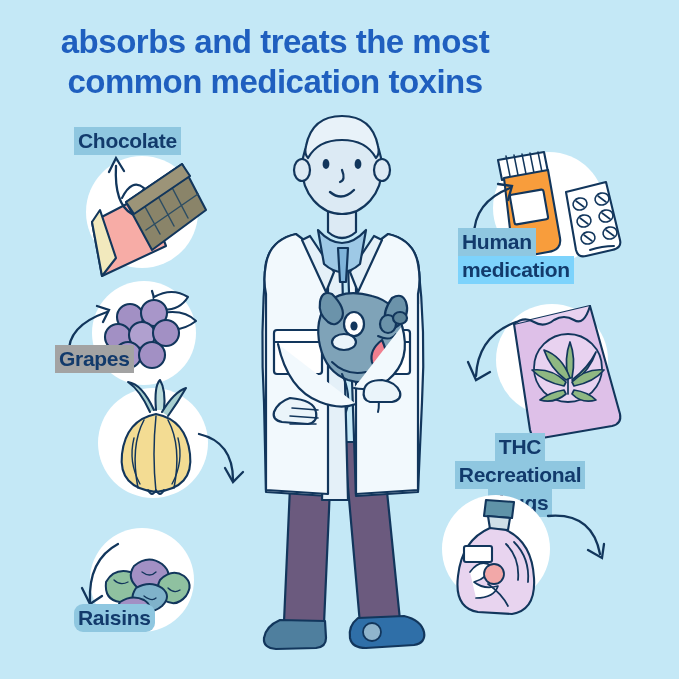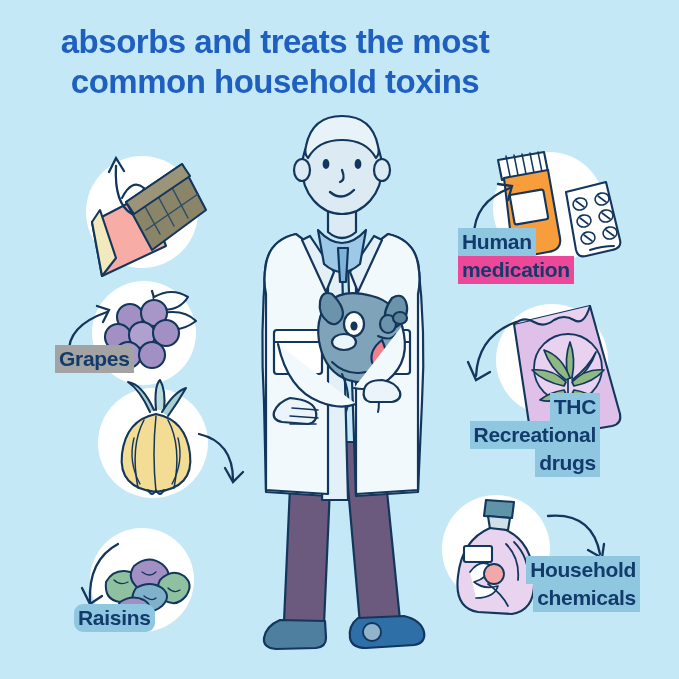--- a/index.html
+++ b/index.html
@@ -33,39 +33,39 @@
     font-size:21px;
     font-weight:700;
     line-height:25px;
     padding:1px 4px 2px 4px;
     letter-spacing:-0.3px;
     white-space:nowrap;
   }
   .label.c .ln{display:block;}
   .label.left-al{text-align:left;}
   .label.right-al{text-align:right;}
-  .label.center-al{text-align:right;}
+  .label.center-al{text-align:center;margin-top:40px;}
   .label .row{display:block;}
 
   
   .circ{
     position:absolute;border-radius:50%;
     background:#ffffff;
   }
   .art{position:absolute;}
   svg{display:block;overflow:visible;}
 </style>
 </head>
 <body style="background: rgb(196, 232, 246);">
 
 <div class="stage">
 
   <div class="title" style="color: rgb(31, 95, 191);">
     <div>absorbs and treats the most</div>
-    <div>common household toxins</div>
+    <div>common medication toxins</div>
   </div>
 
   <div class="art" style="left:232px;top:112px;">
     <svg width="220" height="550" viewBox="0 0 220 550">
       <g fill="none" stroke="#12365c" stroke-width="2.2" stroke-linejoin="round" stroke-linecap="round">
 
         <path d="M60 330 L52 510 L92 512 L100 330 Z" fill="#6b5a7e"></path>
         <path d="M112 330 L128 512 L168 508 L150 330 Z" fill="#6b5a7e"></path>
 
         <path d="M48 508 q-14 6 -16 18 q-1 10 12 11 l40 -1 q10 -1 10 -10 l-1 -17 Z" fill="#4f7f9e"></path>
@@ -141,20 +141,25 @@
       </g>
     </svg>
   </div>
   <div class="art" style="left:92px;top:152px;">
     <svg width="50" height="66" viewBox="0 0 50 66">
       <g fill="none" stroke="#12365c" stroke-width="2.3" stroke-linecap="round">
         <path d="M40 62 q-18 -10 -16 -48"></path>
         <path d="M17 20 l7 -14 l8 13" fill="none"></path>
       </g>
     </svg>
+  </div>
+  <div class="label left-al c" style="left:74px;top:127px;">
+    <span class="row">
+        <span class="ln" style="background: rgb(143, 199, 224); color: rgb(18, 58, 107);">Chocolate</span>
+      </span>
   </div>
 
   <div class="circ" style="left:92px;top:281px;width:104px;height:104px;"></div>
   <div class="art" style="left:96px;top:283px;">
     <svg width="108" height="100" viewBox="0 0 108 100">
       <g fill="none" stroke="#12365c" stroke-width="2.1" stroke-linejoin="round" stroke-linecap="round">
         <path d="M56 8 q4 10 0 20" stroke-width="2.2"></path>
         <path d="M58 14 q18 -10 34 0 q-10 16 -32 12" fill="#ffffff"></path>
         <path d="M66 30 q22 -4 34 8 q-18 14 -38 4" fill="#ffffff"></path>
         <circle cx="34" cy="34" r="13" fill="#a290c4"></circle>
@@ -259,21 +264,21 @@
   <div class="art" style="left:470px;top:178px;">
     <svg width="52" height="62" viewBox="0 0 52 62">
       <g fill="none" stroke="#12365c" stroke-width="2.3" stroke-linecap="round">
         <path d="M4 58 q0 -34 36 -48"></path>
         <path d="M28 6 l14 2 l-4 14"></path>
       </g>
     </svg>
   </div>
   <div class="label left-al" style="left:458px;top:228px;">
     <span class="row"><span class="ln" style="background: rgb(143, 199, 224); color: rgb(18, 58, 107);">Human</span></span>
-    <span class="row"><span class="ln" style="background: #ec4899; color: rgb(18, 58, 107);">medication</span></span>
+    <span class="row"><span class="ln" style="background: #7dd3fc; color: rgb(18, 58, 107);">medication</span></span>
   </div>
 
   <div class="circ" style="left:496px;top:304px;width:112px;height:112px;"></div>
   <div class="art" style="left:508px;top:302px;">
     <svg width="118" height="140" viewBox="0 0 118 140">
       <g fill="none" stroke="#12365c" stroke-width="2.1" stroke-linejoin="round" stroke-linecap="round">
         <path d="M6 22 L82 4 L112 112 q2 10 -8 12 L34 136 q-10 2 -12 -8 Z" fill="#dec0e8"></path>
         <path d="M6 22 q10 -8 20 -2 q10 6 20 -2 q10 -6 20 0 q10 6 16 -14" fill="#e8d2f0"></path>
         <circle cx="60" cy="66" r="34" fill="#e8d2f0" stroke-width="1.8"></circle>
         <g fill="#8fb882" stroke-width="1.7">
@@ -320,18 +325,14 @@
     </svg>
   </div>
   <div class="art" style="left:546px;top:510px;">
     <svg width="66" height="56" viewBox="0 0 66 56">
       <g fill="none" stroke="#12365c" stroke-width="2.3" stroke-linecap="round">
         <path d="M2 6 q44 -4 52 38"></path>
         <path d="M42 40 l14 8 l2 -14"></path>
       </g>
     </svg>
   </div>
-  <div class="label right-al" style="left:440px;top:556px;width:200px;">
-    <span class="row"><span class="ln" style="background: rgb(143, 199, 224); color: rgb(18, 58, 107);">Household</span></span>
-    <span class="row"><span class="ln" style="background: rgb(143, 199, 224); color: rgb(18, 58, 107);">chemicals</span></span>
-  </div>
 
 </div>
 
 </body></html>

